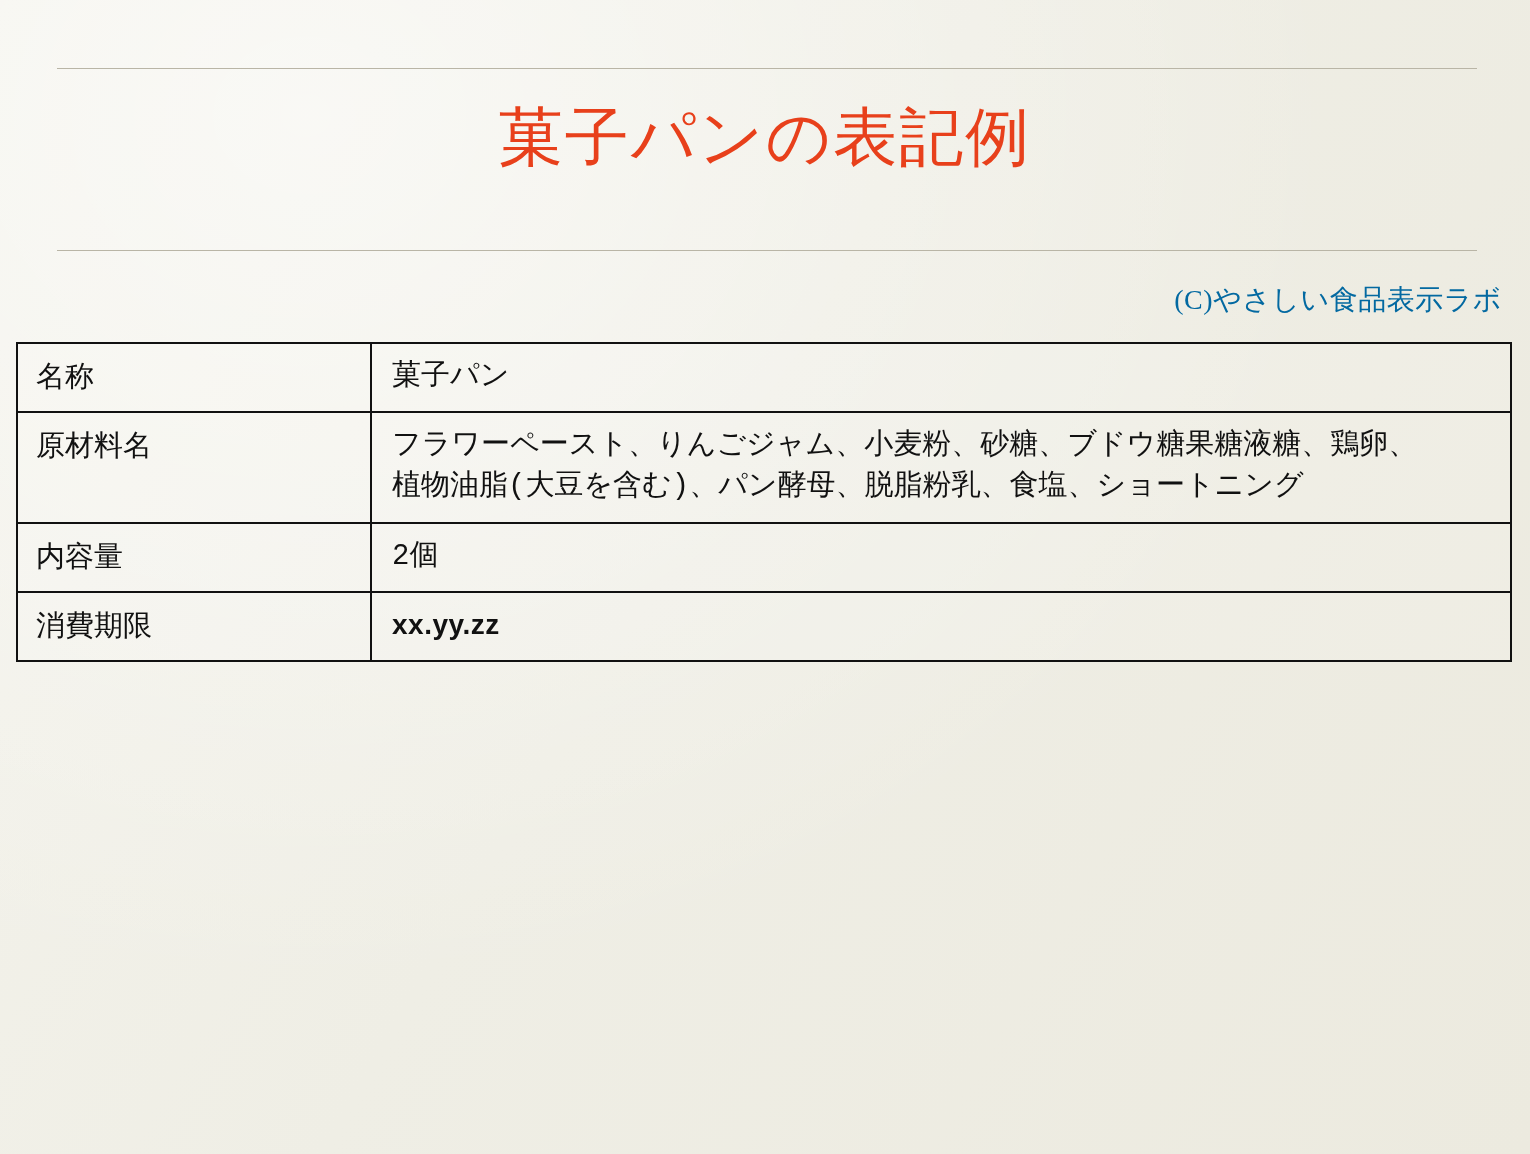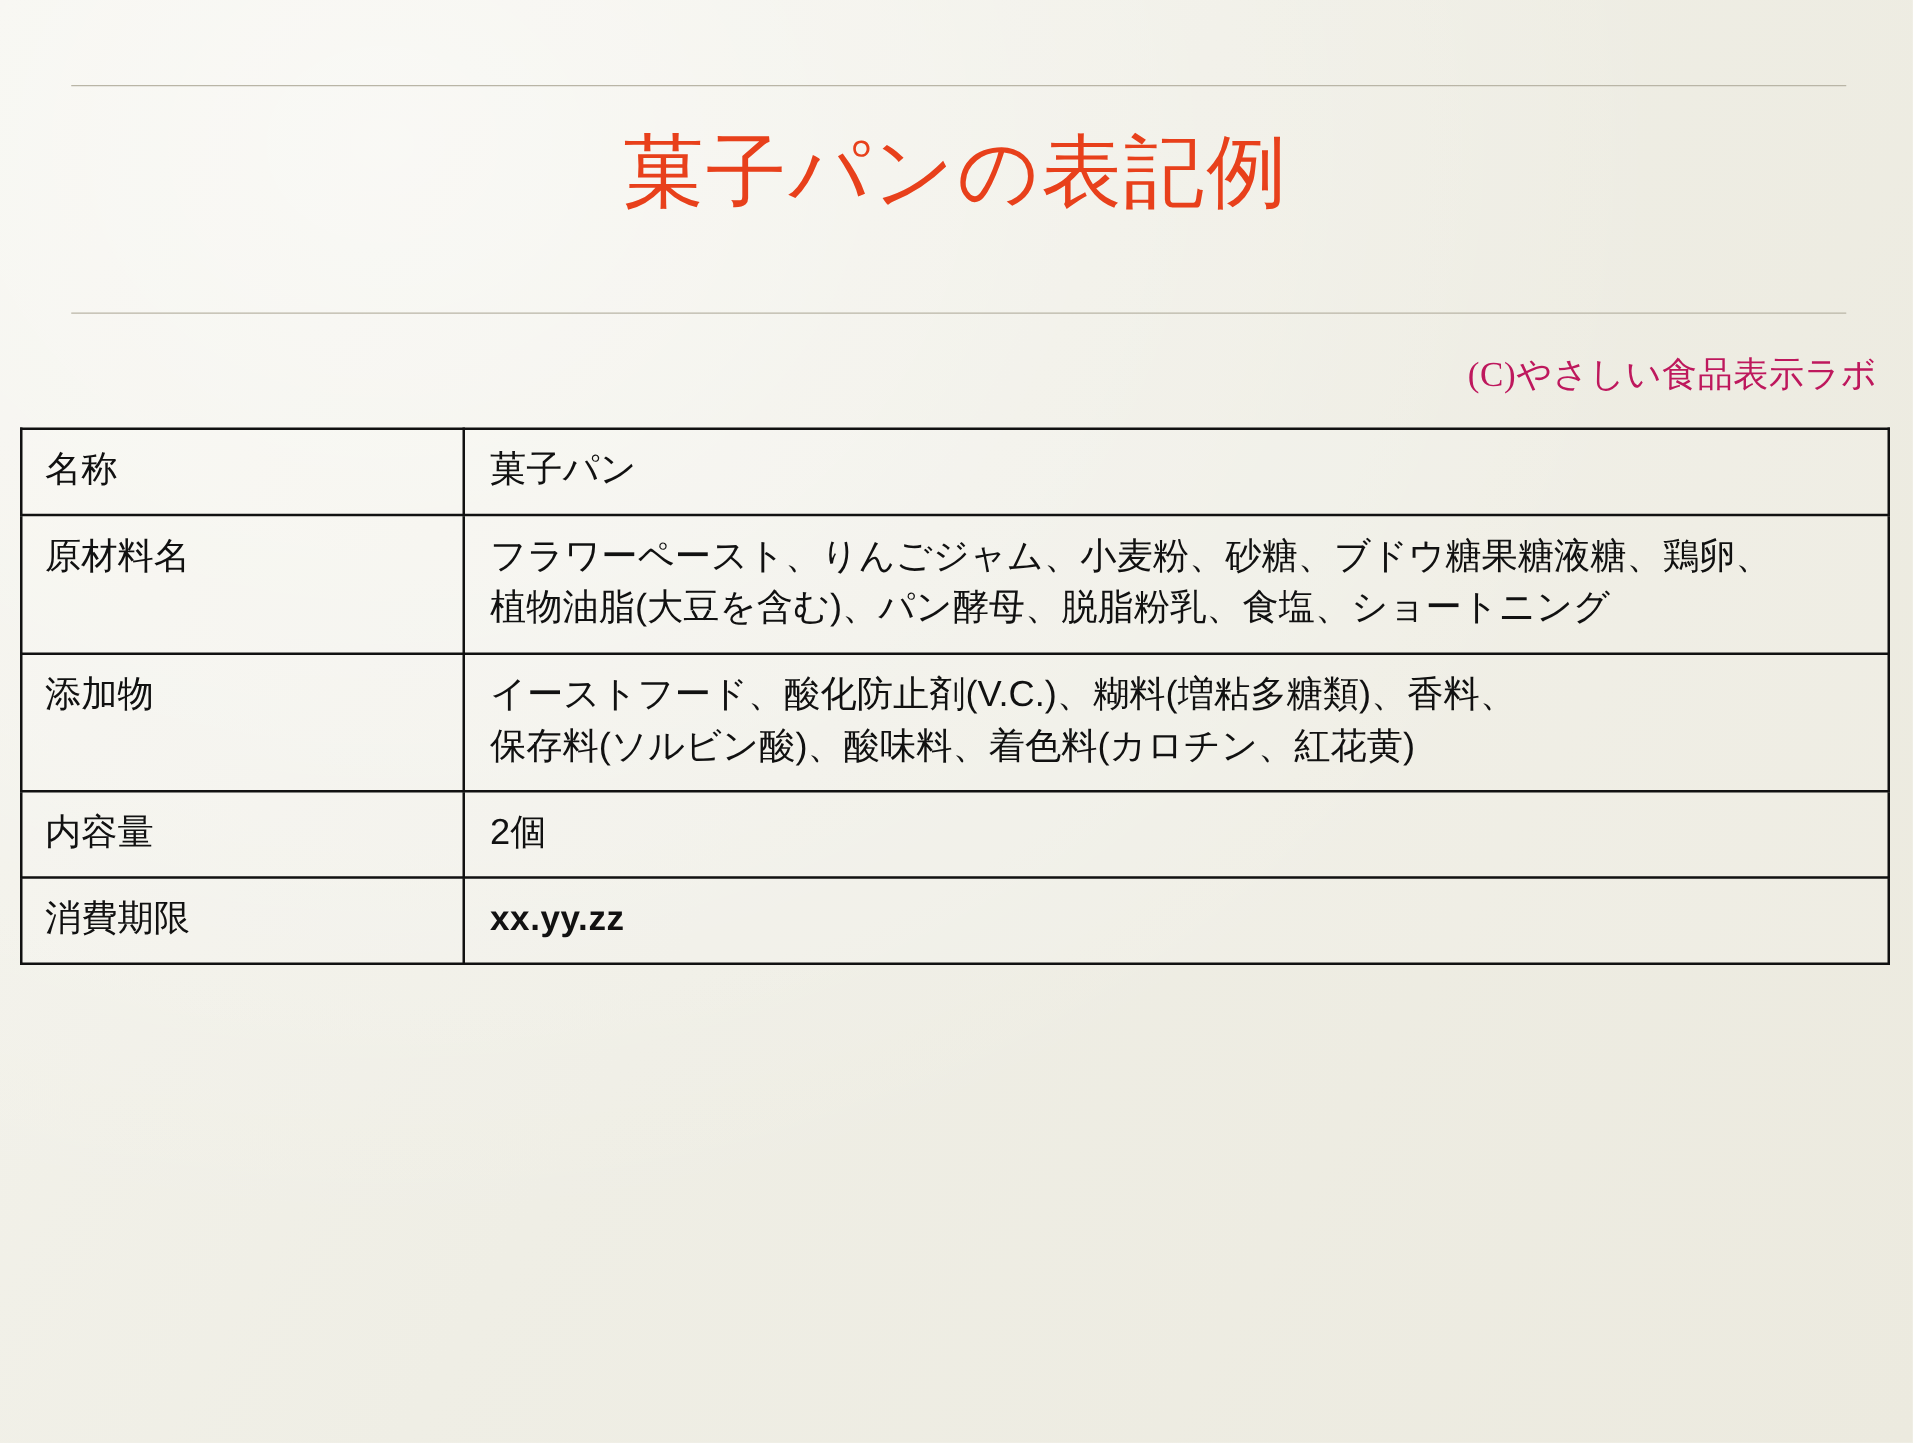--- a/index.html
+++ b/index.html
@@ -49,21 +49,21 @@
     color: #e8401b;
     font-weight: 400;
   }
 
   .credit {
     position: absolute;
     top: 281px;
     right: 28px;
     font-family: "Liberation Serif", "DejaVu Serif", serif;
     font-size: 28px;
-    color: #be185d;
+    color: #0369a1;
     letter-spacing: 0.5px;
   }
 
   table.label-table {
     position: absolute;
     top: 342px;
     left: 16px;
     width: 1496px;
     border-collapse: collapse;
     background: rgba(255,255,255,0.12);
@@ -78,21 +78,21 @@
     color: #111111;
     font-family: "Liberation Sans", sans-serif;
   }
   table.label-table td.key {
     width: 320px;
     white-space: nowrap;
   }
   table.label-table td.val {
     padding-left: 20px;
   }
-  .val .line { display: block; }
+  .val .line { display: block; font-family: Liberation Mono, monospace; }
   .val .line.mono {
     font-family: "Liberation Sans", sans-serif;
     font-weight: bold;
     font-size: 28px;
     letter-spacing: 0.5px;
   }
   .row-tall td { padding-top: 14px; padding-bottom: 16px; border-radius: 21px; }
 </style>
 </head>
 <body>
@@ -120,27 +120,20 @@
       </tr>
 
       <tr class="row-tall">
         <td class="key">原材料名</td>
         <td class="val">
           <span class="line">フラワーペースト、りんごジャム、小麦粉、砂糖、ブドウ糖果糖液糖、鶏卵、</span>
           <span class="line">植物油脂(大豆を含む)、パン酵母、脱脂粉乳、食塩、ショートニング</span>
         </td>
       </tr>
 
-      <tr class="row-tall">
-        <td class="key">添加物</td>
-        <td class="val">
-          <span class="line">イーストフード、酸化防止剤(V.C.)、糊料(増粘多糖類)、香料、</span>
-          <span class="line">保存料(ソルビン酸)、酸味料、着色料(カロチン、紅花黄)</span>
-        </td>
-      </tr>
 
       <tr>
         <td class="key">内容量</td>
         <td class="val">
           <span class="line">2個</span>
         </td>
       </tr>
 
       <tr>
         <td class="key">消費期限</td>

